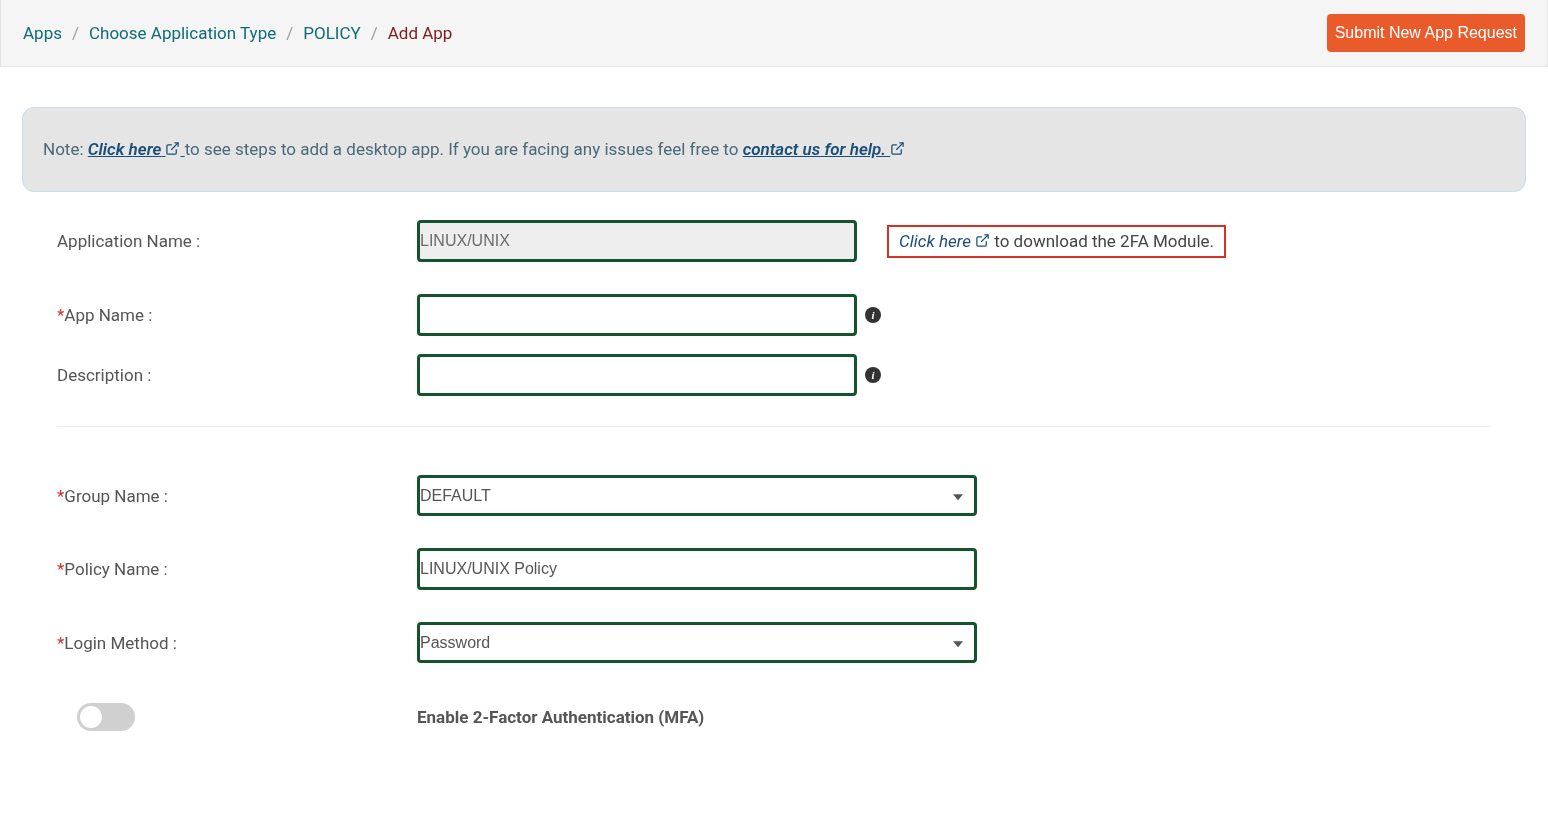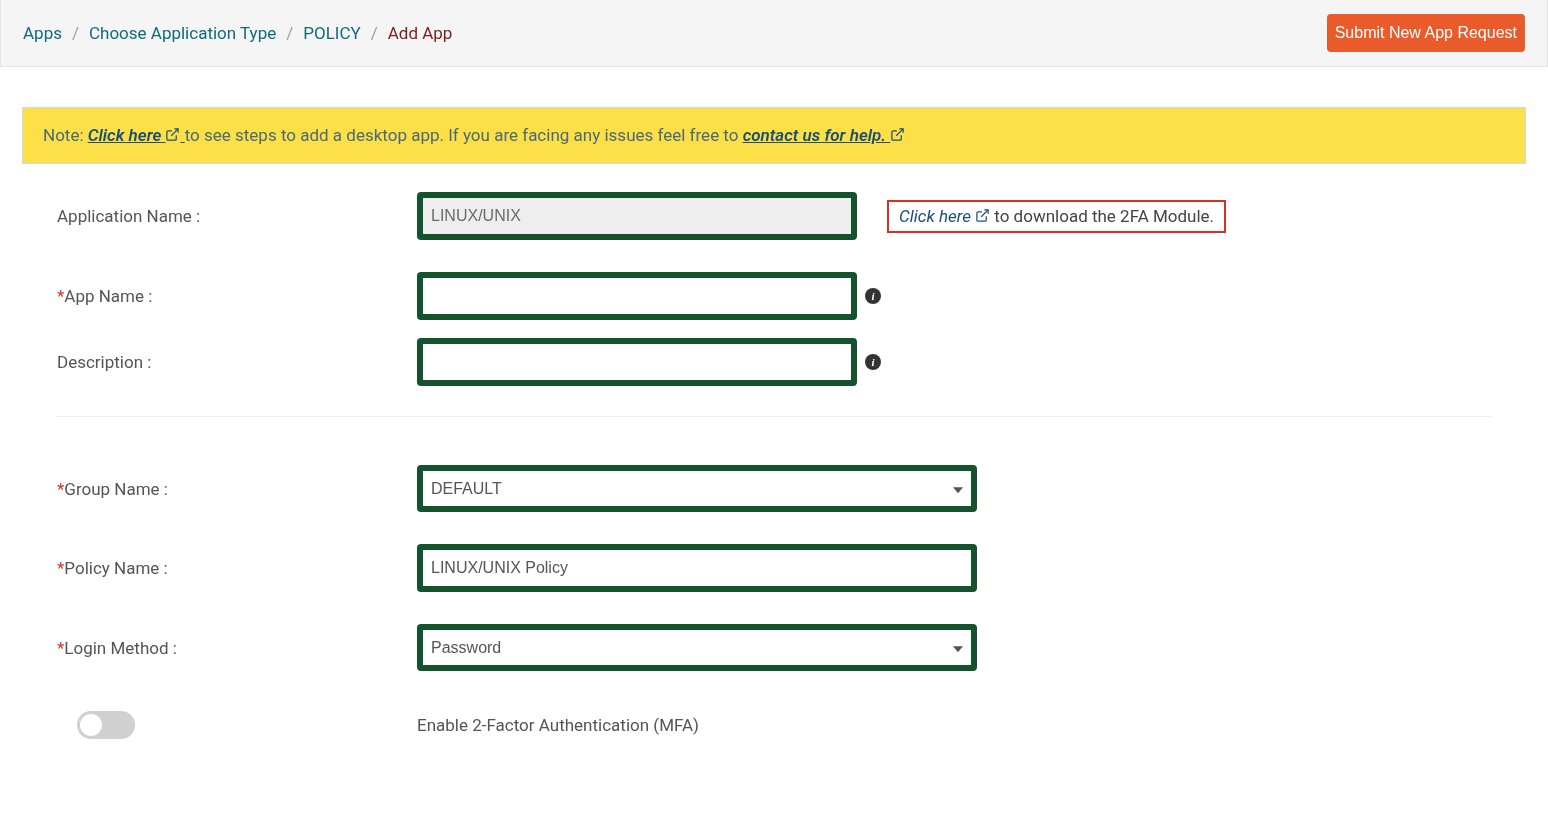--- a/index.html
+++ b/index.html
@@ -42,24 +42,24 @@
     padding: 10px 8px;
     font-size: 16px;
     border-radius: 4px;
     cursor: pointer;
   }
   .content {
     padding: 40px 22px 0 22px;
     background: #fff;
   }
   .note-box {
-    background: #fde047;
+    background: #e5e5e5;
     border: 1px solid #c2e0ec;
-    border-radius: 0;
-    padding: 17px 20px;
+    border-radius: 12px;
+    padding: 31px 20px;
     color: #4a6a78;
     font-size: 17px;
     margin-bottom: 28px;
   }
   .note-box a {
     color: #1a4f7a;
     font-weight: 600;
     font-style: italic;
     text-decoration: underline;
     cursor: pointer;
@@ -82,22 +82,22 @@
   .input-col {
     width: 440px;
     position: relative;
   }
   .input-col-wide {
     width: 560px;
     position: relative;
   }
   input[type="text"], select {
     width: 100%;
-    padding: 9px 8px;
-    border: 6px solid #14532d;
+    padding: 9px 0;
+    border: 3px solid #14532d;
     border-radius: 4px;
     font-size: 16px;
     color: #555;
     background: #fff;
   }
   input[readonly] {
     background: #eeeeee;
     color: #6b6b6b;
   }
   select {
@@ -194,20 +194,21 @@
     left: 3px;
     top: 3px;
     width: 22px;
     height: 22px;
     background: #fff;
     border-radius: 50%;
   }
   .toggle-label {
     font-size: 17px;
     color: #555;
+    font-weight: bold;
   }
   svg.ext { stroke: currentColor; fill: none; stroke-width: 2; }
 </style>
 </head>
 <body>
 
 <div class="topbar">
   <div class="breadcrumb">
     <a>Apps</a>
     <span class="sep">/</span>

